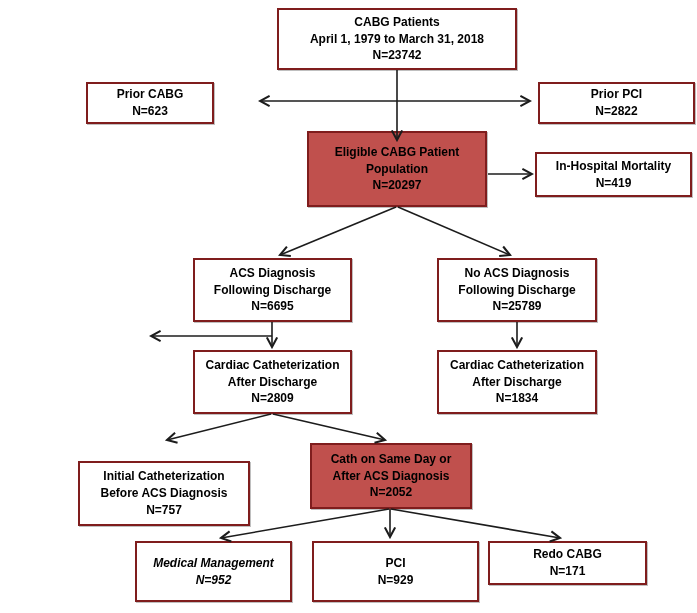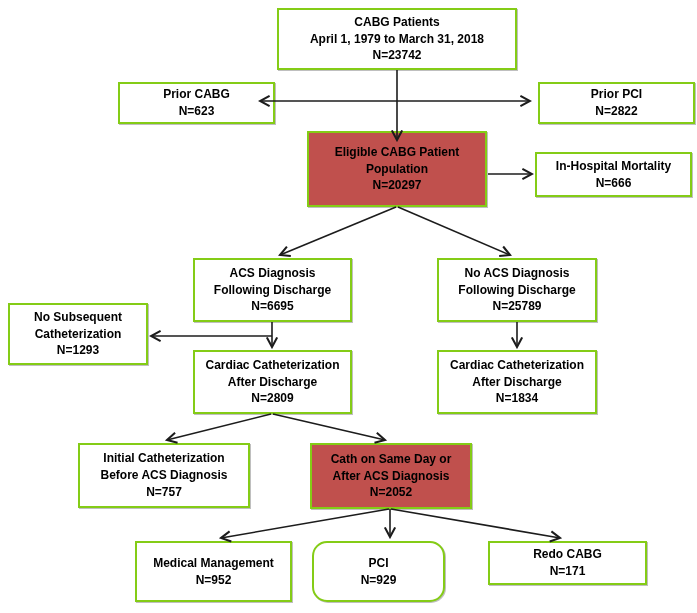--- a/index.html
+++ b/index.html
@@ -7,50 +7,50 @@
     position: relative;
     width: 697px;
     height: 613px;
     background: #ffffff;
     font-family: "Liberation Sans", "DejaVu Sans", sans-serif;
     overflow: hidden;
   }
   .node {
     position: absolute;
     box-sizing: border-box;
-    border: 2px solid #84cc16;
+    border: 2px solid #7f1d1d;
     background: #ffffff;
     color: #000000;
     font-size: 12px;
     font-weight: bold;
     line-height: 1.4;
     text-align: center;
     white-space: pre-line;
     display: flex;
     align-items: center;
     justify-content: center;
     padding: 1px 2px;
     box-shadow: 1px 1px 0 rgba(0,0,0,0.25);
   }
   .node.highlight { background: #c0504d; border-width: 2.5px; }
   
   .n-cabg       { left:277px; top:8px;   width:240px; height:62px; }
-  .n-prior-cabg { left:118px; top:82px;  width:157px; height:42px; }
+  .n-prior-cabg { left:86px; top:82px;  width:128px; height:42px; }
   .n-prior-pci  { left:538px; top:82px;  width:157px; height:42px; }
   .n-eligible   { left:307px; top:131px; width:180px; height:76px; }
   .n-mortality  { left:535px; top:152px; width:157px; height:45px; }
   .n-acs        { left:193px; top:258px; width:159px; height:64px; }
   .n-no-acs     { left:437px; top:258px; width:160px; height:64px; }
   .n-no-sub     { left:8px;   top:303px; width:140px; height:62px; }
   .n-cath-left  { left:193px; top:350px; width:159px; height:64px; }
   .n-cath-right { left:437px; top:350px; width:160px; height:64px; }
-  .n-initial    { left:78px;  top:443px; width:172px; height:65px; }
+  .n-initial    { left:78px;  top:461px; width:172px; height:65px; }
   .n-same-day   { left:310px; top:443px; width:162px; height:66px; }
-  .n-medical    { left:135px; top:541px; width:157px; height:61px; }
-  .n-pci        { left:312px; top:541px; width:133px; height:61px;border-radius:15px; }
+  .n-medical    { left:135px; top:541px; width:157px; height:61px;font-style:italic; }
+  .n-pci        { left:312px; top:541px; width:167px; height:61px; }
   .n-redo       { left:488px; top:541px; width:159px; height:44px; }
   #connectors {
     position: absolute;
     left: 0; top: 0;
     width: 697px; height: 613px;
     pointer-events: none;
   }
   #connectors path, #connectors line { stroke: #1c1c1c; stroke-width: 1.6; fill: none; }
 </style>
 </head>
@@ -62,30 +62,27 @@
 April 1, 1979 to March 31, 2018
 N=23742</div>
   <div class="node n-prior-cabg">Prior CABG
 N=623</div>
   <div class="node n-prior-pci">Prior PCI
 N=2822</div>
   <div class="node highlight n-eligible">Eligible CABG Patient
 Population
 N=20297</div>
   <div class="node n-mortality">In-Hospital Mortality
-N=666</div>
+N=419</div>
   <div class="node n-acs">ACS Diagnosis
 Following Discharge
 N=6695</div>
   <div class="node n-no-acs">No ACS Diagnosis
 Following Discharge
 N=25789</div>
-  <div class="node n-no-sub">No Subsequent
-Catheterization
-N=1293</div>
   <div class="node n-cath-left">Cardiac Catheterization
 After Discharge
 N=2809</div>
   <div class="node n-cath-right">Cardiac Catheterization
 After Discharge
 N=1834</div>
   <div class="node n-initial">Initial Catheterization
 Before ACS Diagnosis
 N=757</div>
   <div class="node highlight n-same-day">Cath on Same Day or

